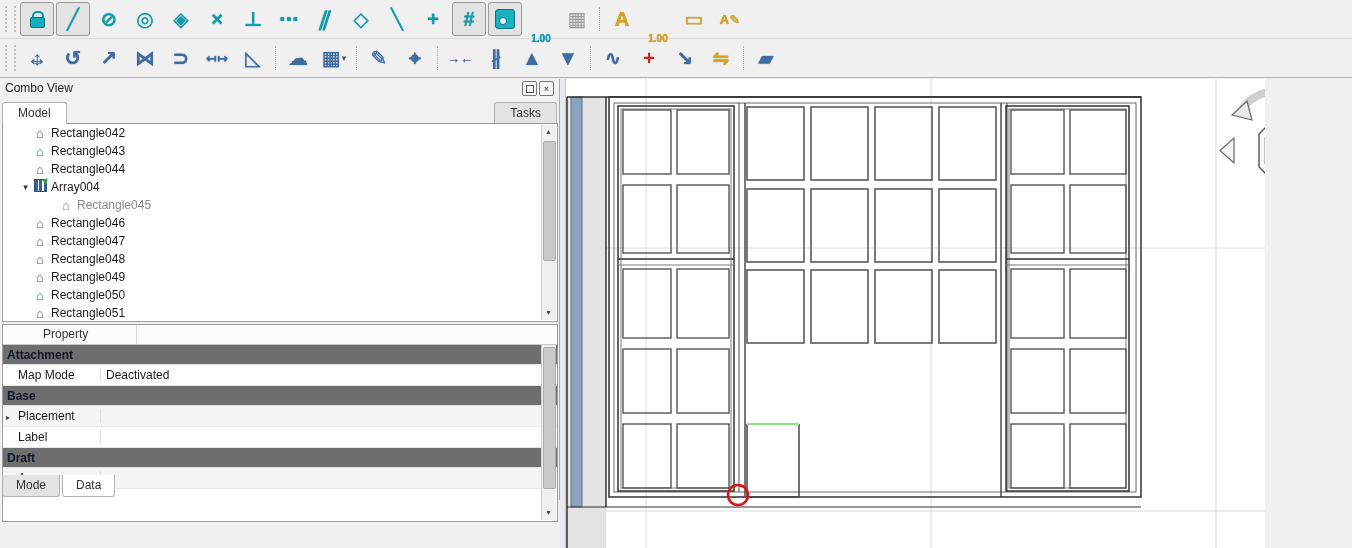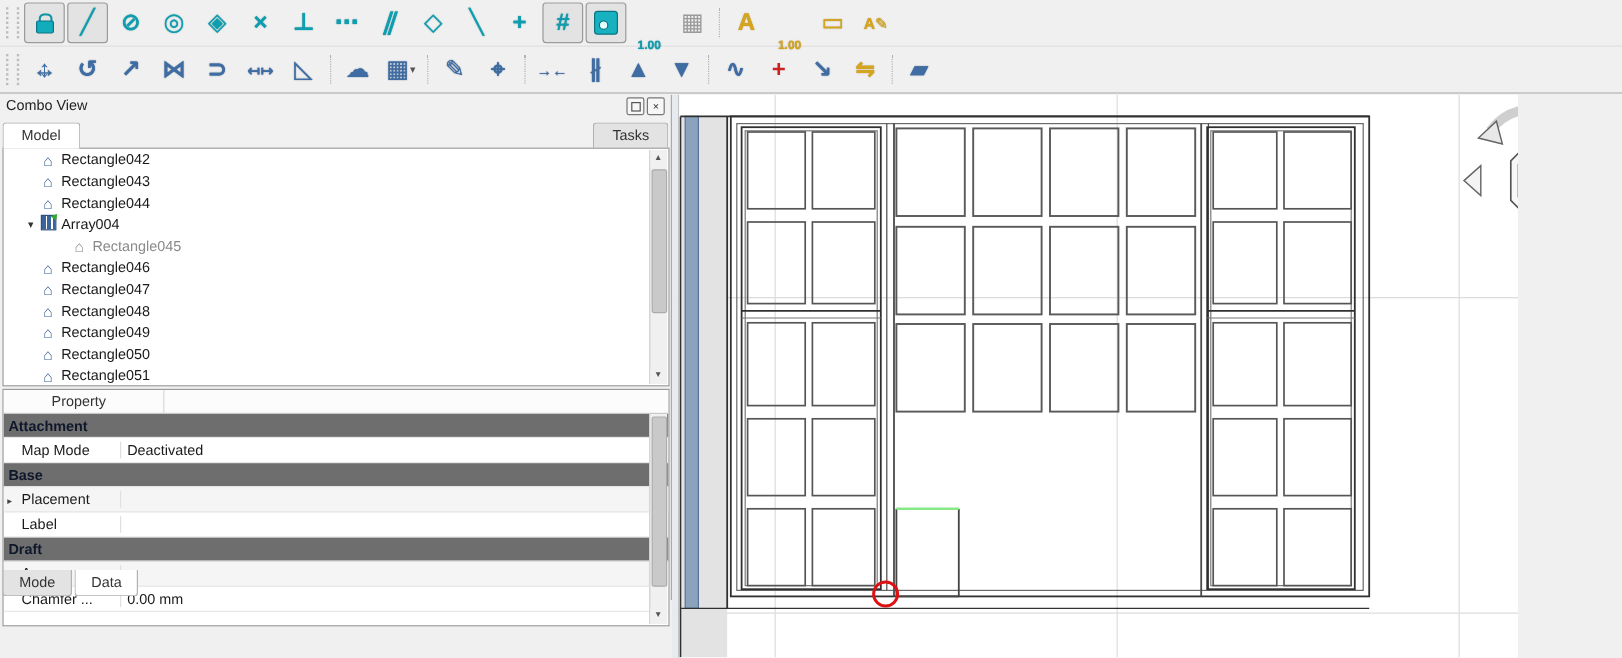--- a/index.html
+++ b/index.html
@@ -304,24 +304,20 @@
         <div class="prow section">Base</div>
         <div class="prow shade">
           <div class="c1">Placement<span class="pexp">▸</span></div>
         </div>
         <div class="prow">
           <div class="c1">Label</div>
         </div>
         <div class="prow section">Draft</div>
         <div class="prow shade">
           <div class="c1">Area</div>
-        </div>
-        <div class="prow">
-          <div class="c1">Chamfer ...</div>
-          <div class="c2">0.00 mm</div>
         </div>
       </div>
     <div class="vsb" style="top:20px;">
       <div class="thumb" style="top:2px;height:140px;"></div>
       <div class="arr dn">▼</div>
     </div>
   </div>
   <div id="btabs">
       <span class="tab">Mode</span>
       <span class="tab active">Data</span>

